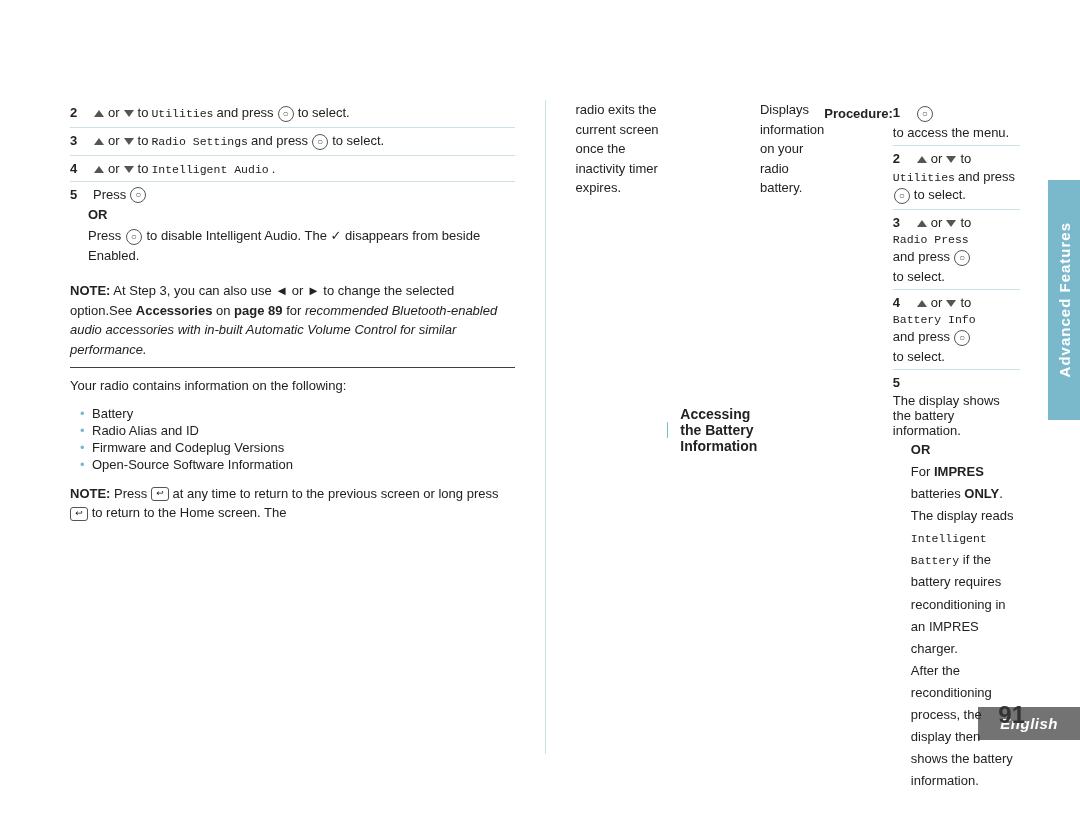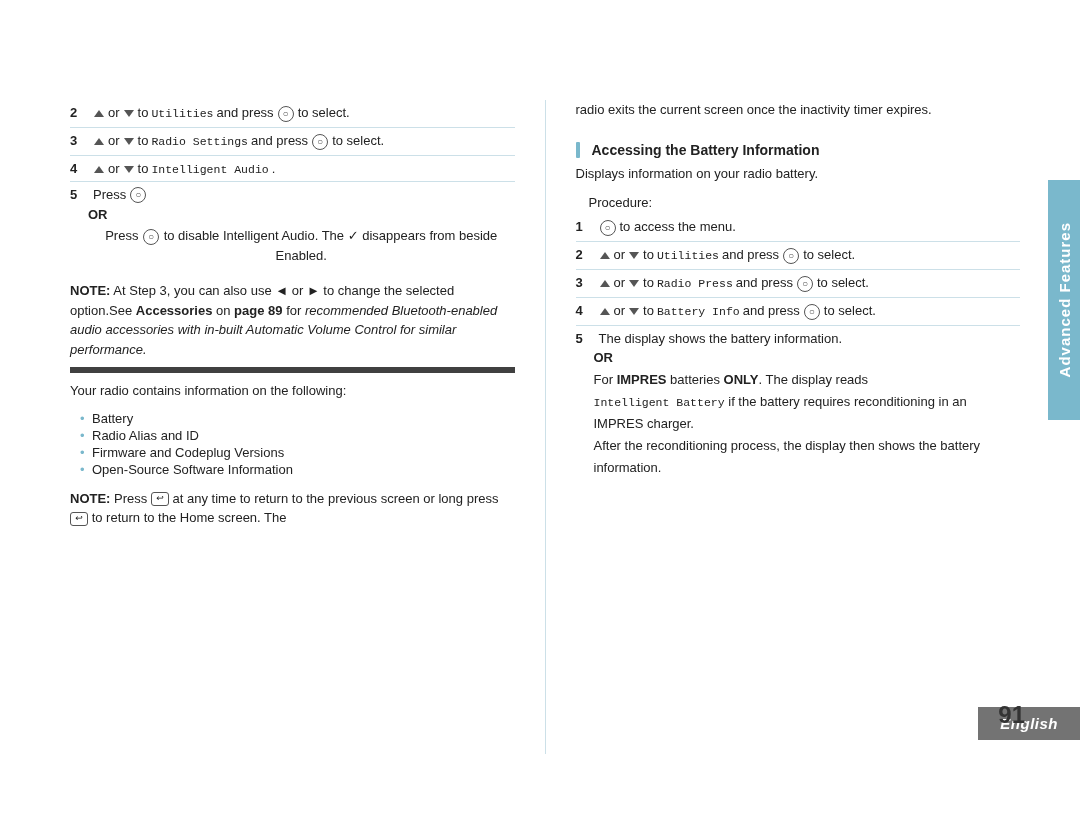--- a/index.html
+++ b/index.html
@@ -79,21 +79,21 @@
       flex: 1;
       display: flex;
       flex-direction: column;
       gap: 0;
     }
 
     
     .right-col {
       flex: 1;
       display: flex;
-      flex-direction: column;
+      flex-direction: row;
       gap: 0;
     }
 
     .step-num {
       font-weight: bold;
       min-width: 16px;
       color: #222;
       margin-right: 4px;
       font-size: 13px;
     }
@@ -157,23 +157,23 @@
     }
 
     .section-body {
       font-size: 13px;
       color: #222;
       line-height: 1.5;
       margin-bottom: 6px;
     }
 
     .procedure-label {
-      font-weight: normal;
-      font-size: 13px;
-      margin: 6px 0 4px 13px;
+      font-weight: bold;
+      font-size: 13px;
+      margin: 6px 0 4px 0;
     }
 
     
     .note-block {
       margin: 8px 0;
       font-size: 13px;
       line-height: 1.5;
     }
 
     .note-label {
@@ -294,27 +294,27 @@
         </div>
       </div>
 
       <div class="step-block" style="padding-bottom:8px;">
         <div style="display:flex; align-items:flex-start; gap:3px; flex-wrap:wrap;">
           <span class="step-num">5</span>
           <span>Press </span>
           <span class="btn-circle">○</span>
         </div>
         <div class="or-line" style="margin-left:18px;">OR</div>
-        <div style="margin-left:18px; font-size:13px; line-height:1.5;text-align:center;">
+        <div style="margin-left:18px; font-size:13px; line-height:1.5;">
           Press <span class="btn-circle">○</span> to disable Intelligent Audio. The ✓ disappears from beside Enabled.
         </div>
       </div>
     </div>
 
-    <div class="note-block" style="border-bottom:6px solid #404040; padding-bottom:8px; margin-bottom:8px;">
+    <div class="note-block" style="border-bottom:1px solid #404040; padding-bottom:8px; margin-bottom:8px;">
       <span class="note-label">NOTE:</span>
       <span> At Step 3, you can also use ◄ or ► to change the selected option.See </span>
       <span class="bold">Accessories</span>
       <span> on </span>
       <span class="bold">page 89</span>
       <span> for </span>
       <span class="italic">recommended Bluetooth-enabled audio accessories with in-built Automatic Volume Control for similar performance.</span>
     </div>
 
 

